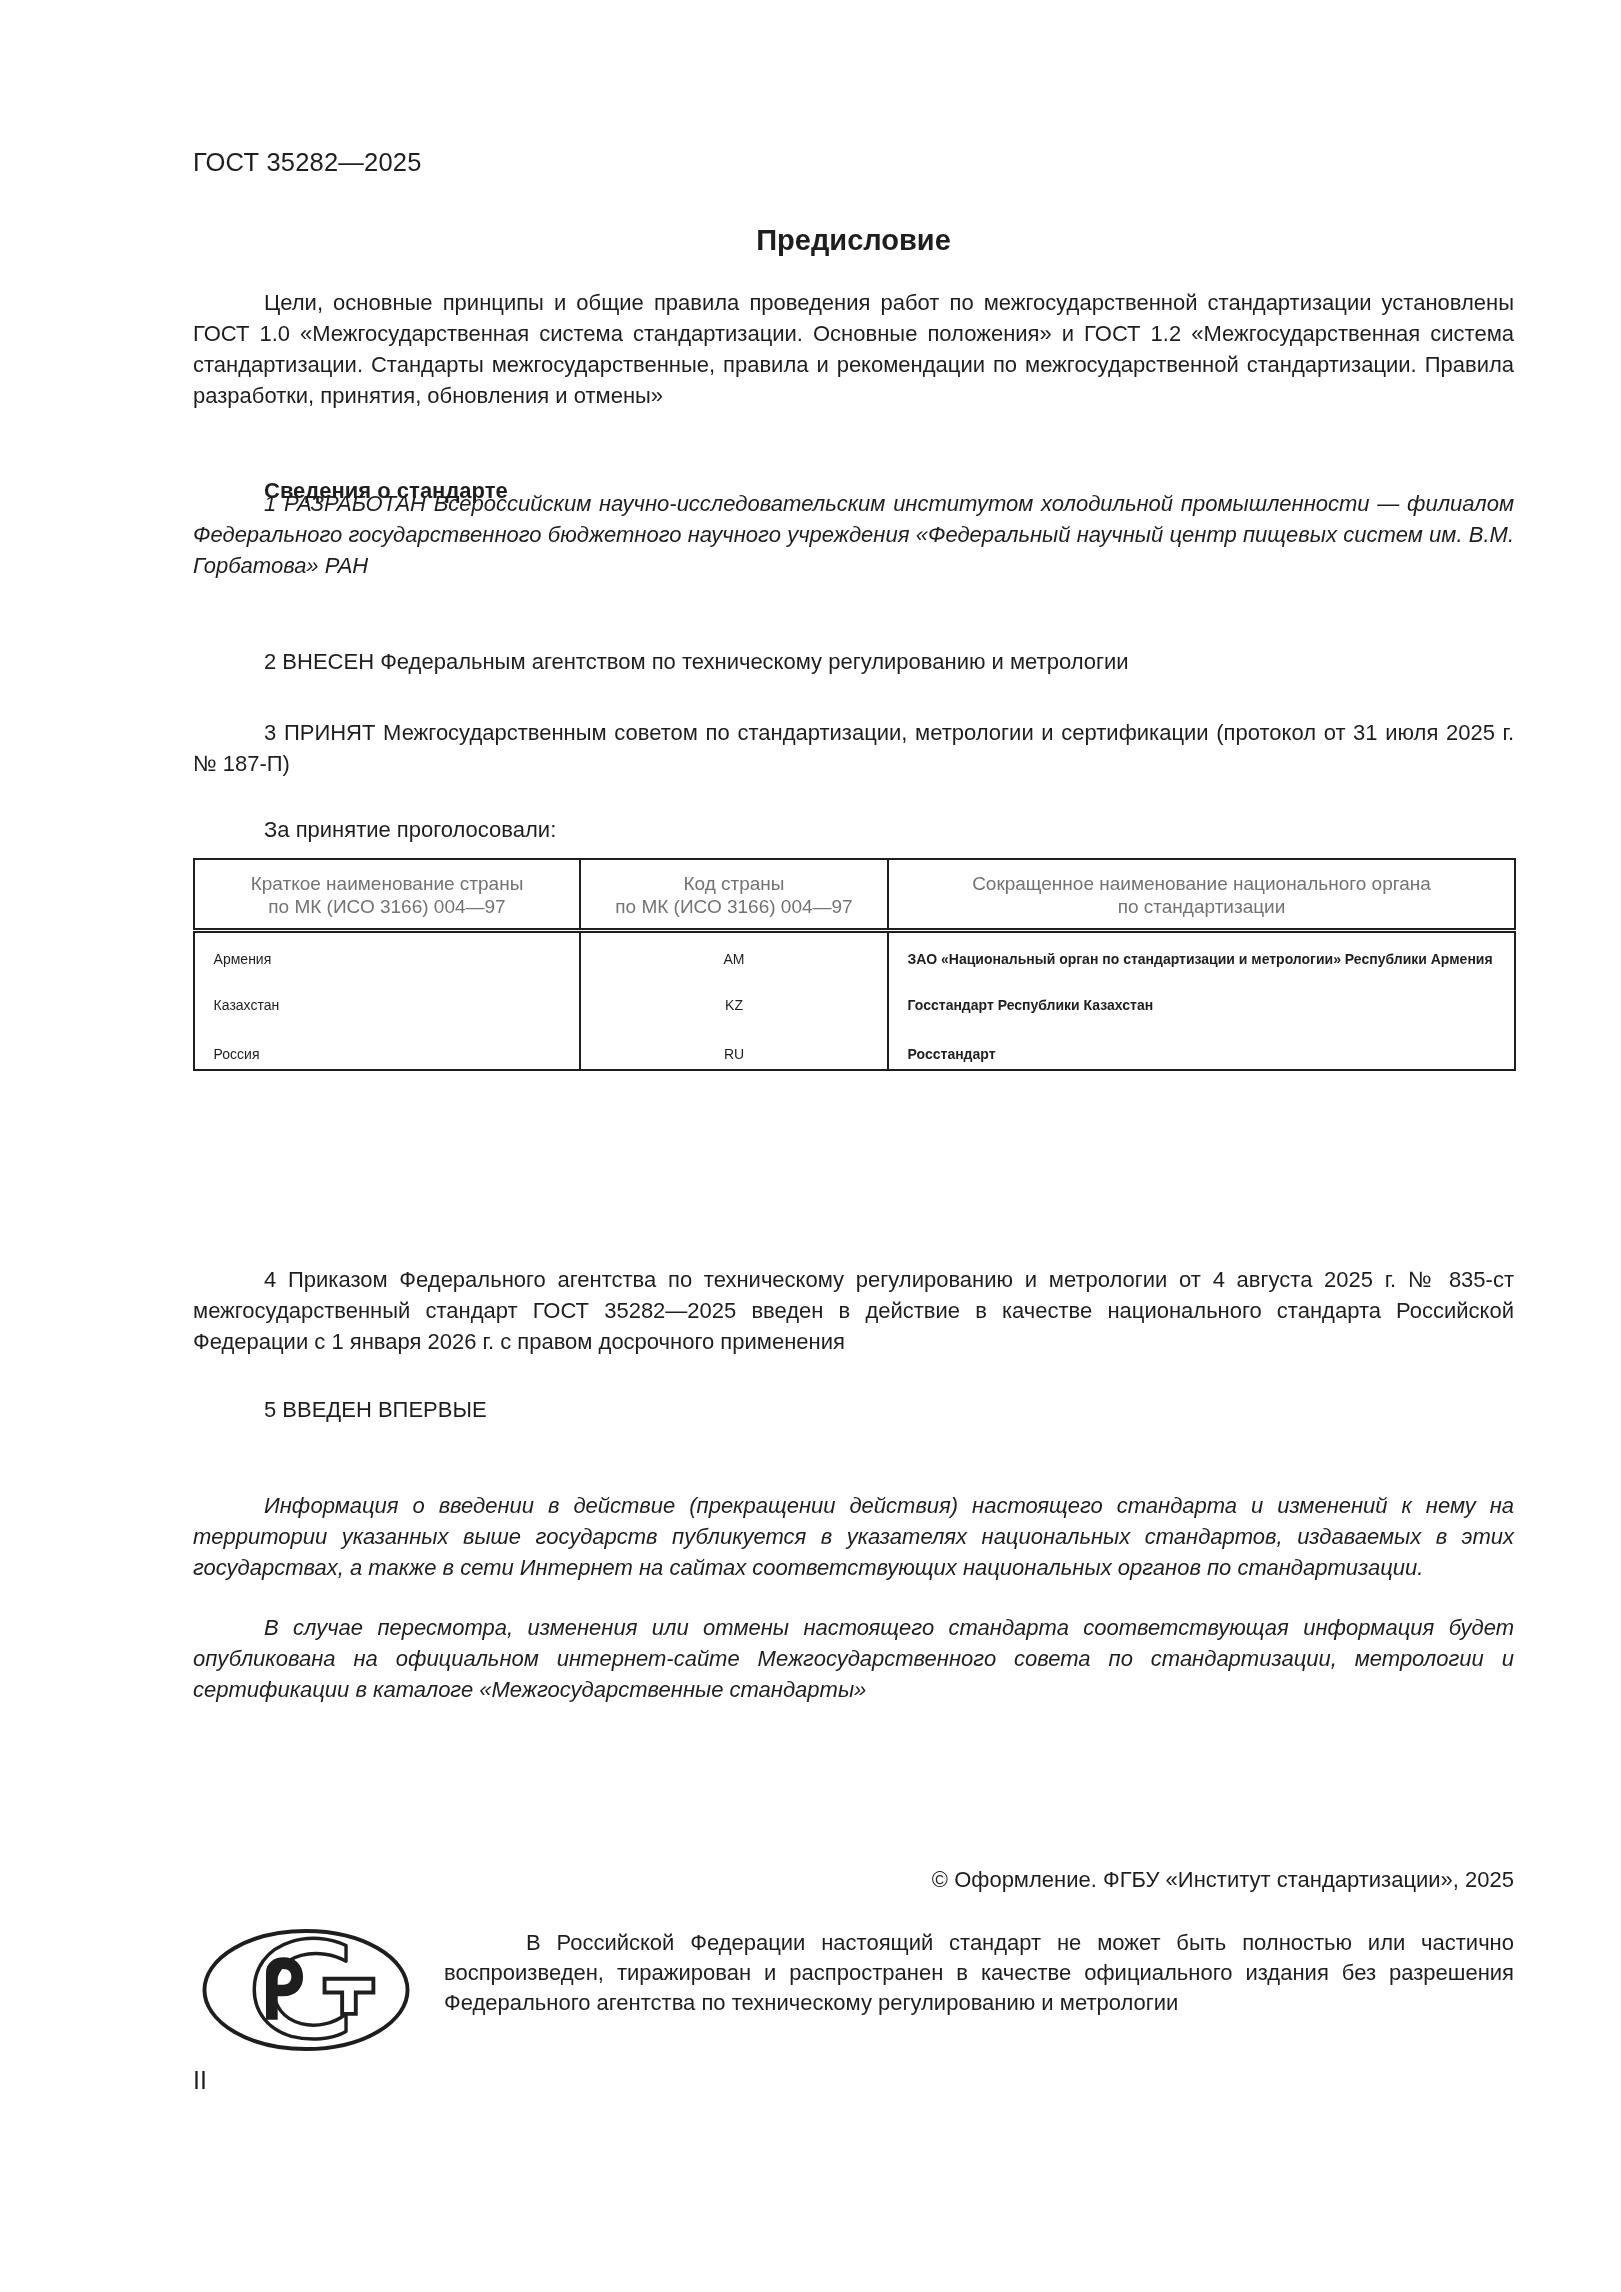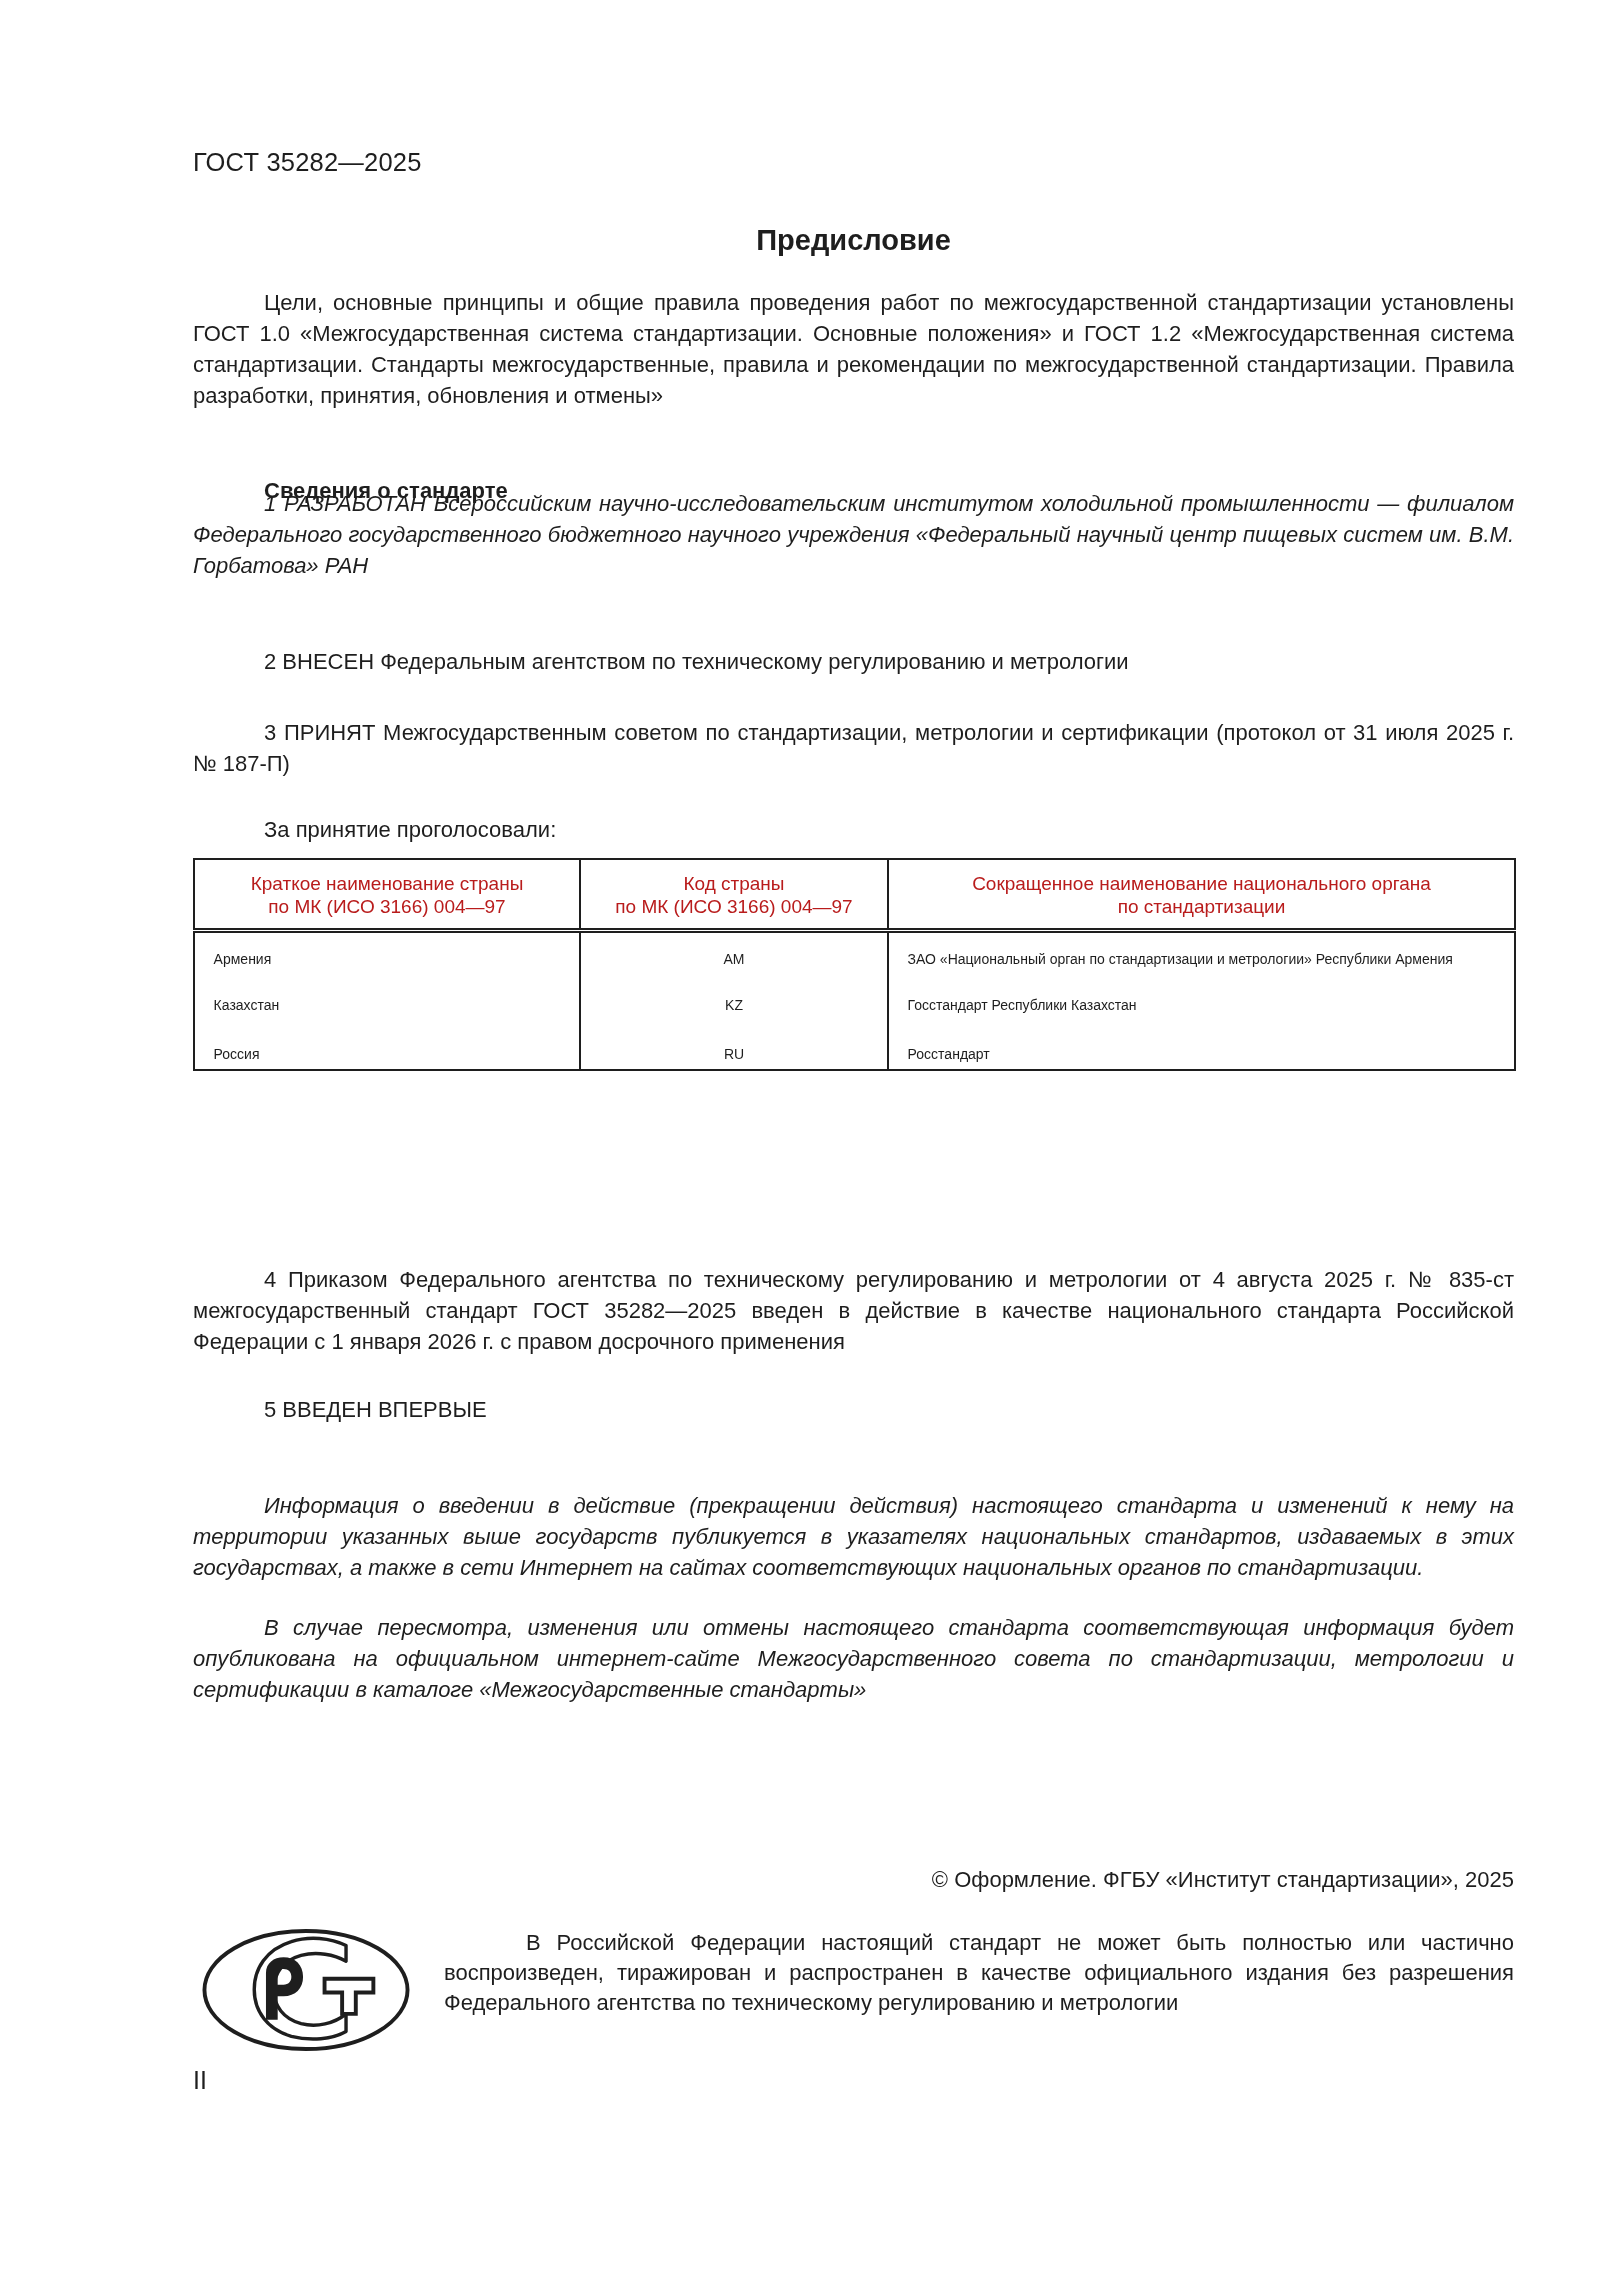--- a/index.html
+++ b/index.html
@@ -18,27 +18,27 @@
   .italic { font-style: italic; }
 
   
   .tbl {
     left: 193px; top: 858px; width: 1321px; border-collapse: collapse;
     border: 2.9px solid #1e1e1e; table-layout: fixed;
   }
   .tbl th, .tbl td { border-left: 2px solid #1e1e1e; padding: 0; vertical-align: top; }
   .tbl th:first-child, .tbl td:first-child { border-left: none; }
   .tbl th {
-    font-weight: normal; font-size: 19px; line-height: 23.5px; color: #b91c1c;
+    font-weight: normal; font-size: 19px; line-height: 23.5px; color: #737373;
     text-align: center; height: 66px; vertical-align: middle; padding-top: 2px;
     border-bottom: 5.9px double #1e1e1e;
   }
   .tbl td { font-size: 14px; line-height: 29px; padding-left: 18.6px; padding-right: 13.7px; }
   .tbl td.code { text-align: center; padding-left: 0; padding-right: 0; }
-  .tbl td.org { text-align: justify; text-align-last: left; padding-left: 18.6px; padding-right: 6px; }
+  .tbl td.org { text-align: justify; text-align-last: left; padding-left: 18.6px; padding-right: 6px; font-weight: bold; }
   .tbl tr.first td { padding-top: 11.8px; }
   .tbl tr.row td { padding-top: 5.9px; }
   .tbl tr.lastrow td { padding-bottom: 11.8px; }
 
   .copyright { right: 107px; top: 1867px; font-size: 22px; }
   .notice {
     left: 444px; width: 1070px; top: 1928px; font-size: 22px; line-height: 30px;
     text-align: justify; text-indent: 82px; margin: 0;
   }
   .logo { left: 201px; top: 1928px; width: 210px; height: 124px; }

